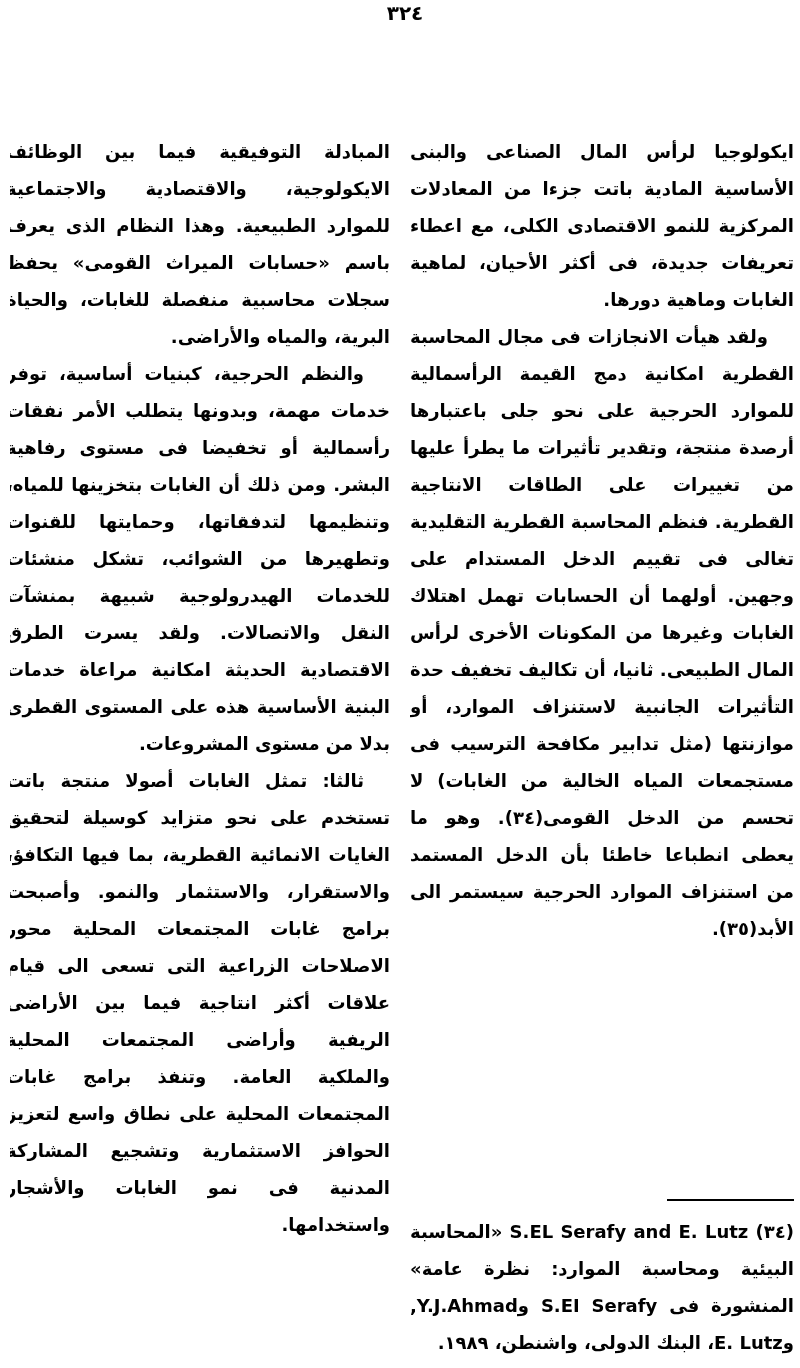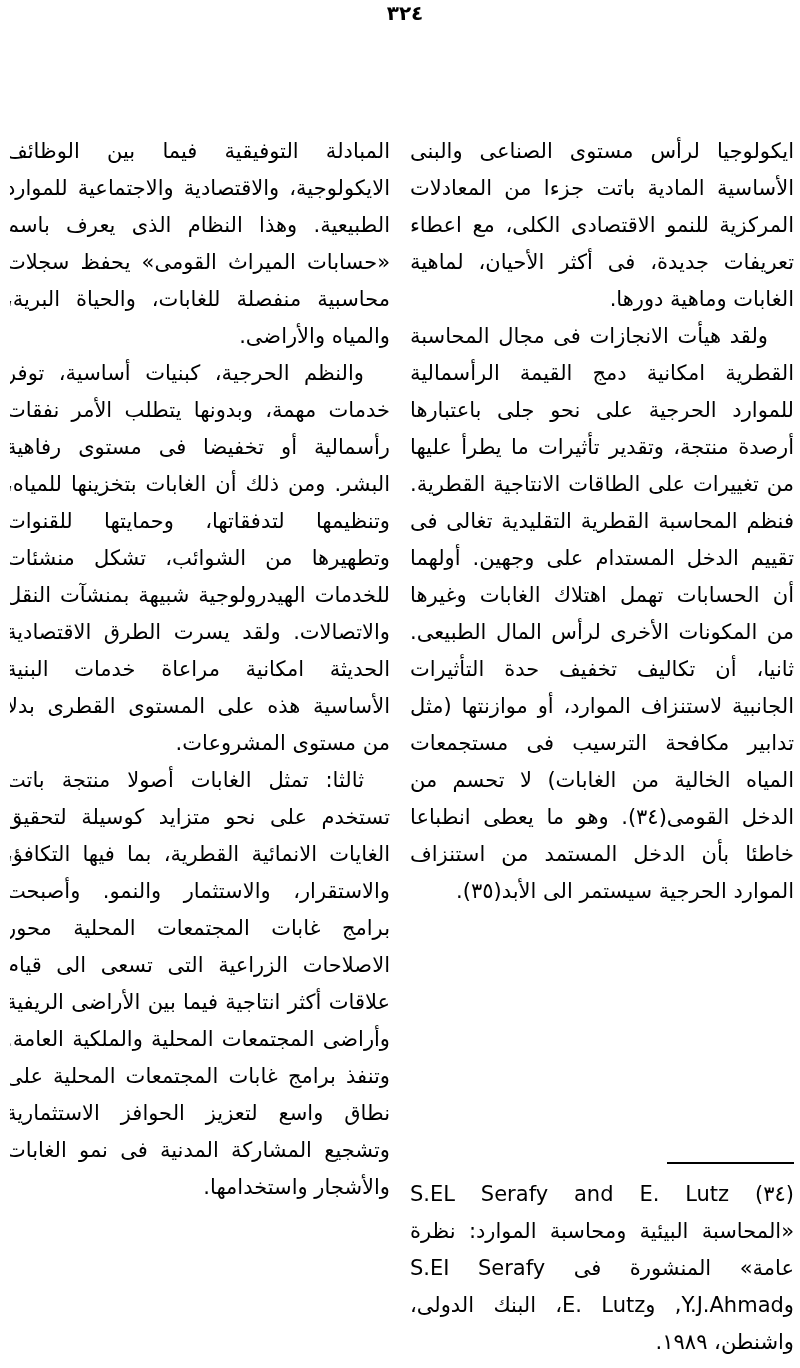--- a/index.html
+++ b/index.html
@@ -38,22 +38,22 @@
     direction: rtl;
   }
   .col {
     width: 384px;
     flex: 0 0 384px;
     display: flex;
     flex-direction: column;
     overflow: hidden;
   }
   .body-text p {
-    font-size: 21px;
-    font-weight: normal;
+    font-size: 18px;
+    font-weight: bold;
     line-height: 37px;
     text-align: justify;
     direction: rtl;
   }
   .body-text p.indent { text-indent: 26px; }
   .body-text p.cont { text-align-last: justify; }
   .footnotes {
     margin-top: auto;
     direction: rtl;
   }
@@ -74,21 +74,21 @@
 </head>
 <body>
 
 <div class="page">
 
   <div class="page-number">٣٢٤</div>
 
   <div class="columns">
 
     <div class="col body-text">
-      <p>ايكولوجيا لرأس مستوى الصناعى والبنى الأساسية المادية باتت جزءا من المعادلات المركزية للنمو الاقتصادى الكلى، مع اعطاء تعريفات جديدة، فى أكثر الأحيان، لماهية الغابات وماهية دورها.</p>
+      <p>ايكولوجيا لرأس المال الصناعى والبنى الأساسية المادية باتت جزءا من المعادلات المركزية للنمو الاقتصادى الكلى، مع اعطاء تعريفات جديدة، فى أكثر الأحيان، لماهية الغابات وماهية دورها.</p>
       <p class="indent">ولقد هيأت الانجازات فى مجال المحاسبة القطرية امكانية دمج القيمة الرأسمالية للموارد الحرجية على نحو جلى باعتبارها أرصدة منتجة، وتقدير تأثيرات ما يطرأ عليها من تغييرات على الطاقات الانتاجية القطرية. فنظم المحاسبة القطرية التقليدية تغالى فى تقييم الدخل المستدام على وجهين. أولهما أن الحسابات تهمل اهتلاك الغابات وغيرها من المكونات الأخرى لرأس المال الطبيعى. ثانيا، أن تكاليف تخفيف حدة التأثيرات الجانبية لاستنزاف الموارد، أو موازنتها (مثل تدابير مكافحة الترسيب فى مستجمعات المياه الخالية من الغابات) لا تحسم من الدخل القومى(٣٤). وهو ما يعطى انطباعا خاطئا بأن الدخل المستمد من استنزاف الموارد الحرجية سيستمر الى الأبد(٣٥).</p>
 
       <div class="footnotes">
         <div class="footnote-divider"></div>
         <p class="footnote">(٣٤) S.EL Serafy and E. Lutz «المحاسبة البيئية ومحاسبة الموارد: نظرة عامة» المنشورة فى S.EI Serafy وY.J.Ahmad, وE. Lutz، البنك الدولى، واشنطن، ١٩٨٩.</p>
 
       </div>
     </div>
 
     <div class="col body-text">

